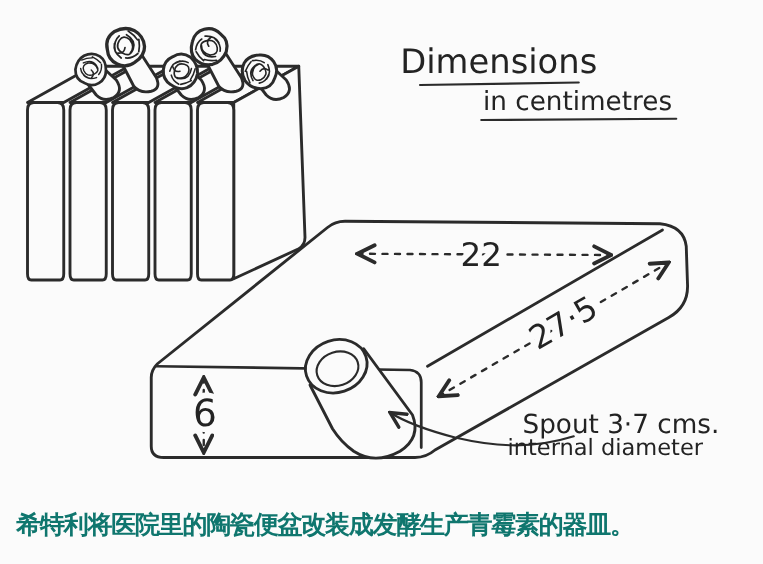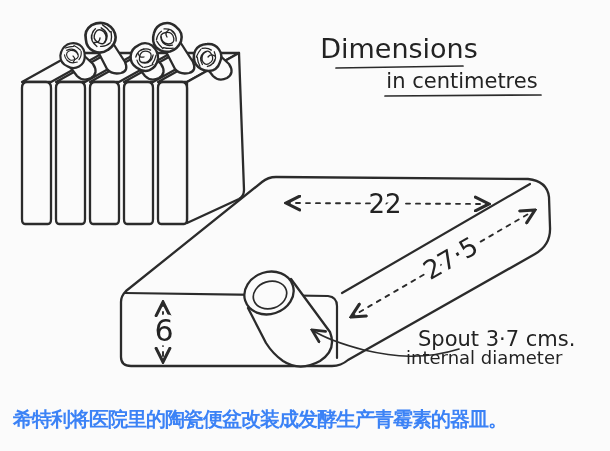--- a/index.html
+++ b/index.html
@@ -9,21 +9,21 @@
   
   .o{fill:#fbfbfb;stroke:#2b2b2b;stroke-width:2.3;stroke-linejoin:round;stroke-linecap:round;}
   .l{fill:none;stroke:#2b2b2b;stroke-width:2.2;stroke-linecap:round;stroke-linejoin:round;}
   .d{fill:none;stroke:#2b2b2b;stroke-width:1.9;stroke-dasharray:4 6;stroke-linecap:round;}
   .thin{fill:none;stroke:#2b2b2b;stroke-width:1.7;stroke-linecap:round;}
   .scrib{fill:none;stroke:#242424;stroke-width:1.2;stroke-linecap:round;}
   .hand{font-family:cursive,"DejaVu Sans",sans-serif;fill:#232323;}
   .halo{paint-order:stroke;stroke:#fbfbfb;stroke-width:9px;stroke-linejoin:round;}
   .caption{position:absolute;left:0;top:406px;width:520px;text-align:center;
            font-family:"Liberation Serif",serif;font-weight:bold;font-size:20px;
-           letter-spacing:-1px;color:#3b82f6;}
+           letter-spacing:-1px;color:#0f766e;}
 </style>
 </head>
 <body>
 
 <div class="stage">
 
   <svg class="drawing" width="610" height="400" viewBox="0 0 610 400">
 
     <defs>
       <marker id="arrow" viewBox="0 0 10 10" refX="9" refY="5" markerWidth="9" markerHeight="9" orient="auto-start-reverse">

